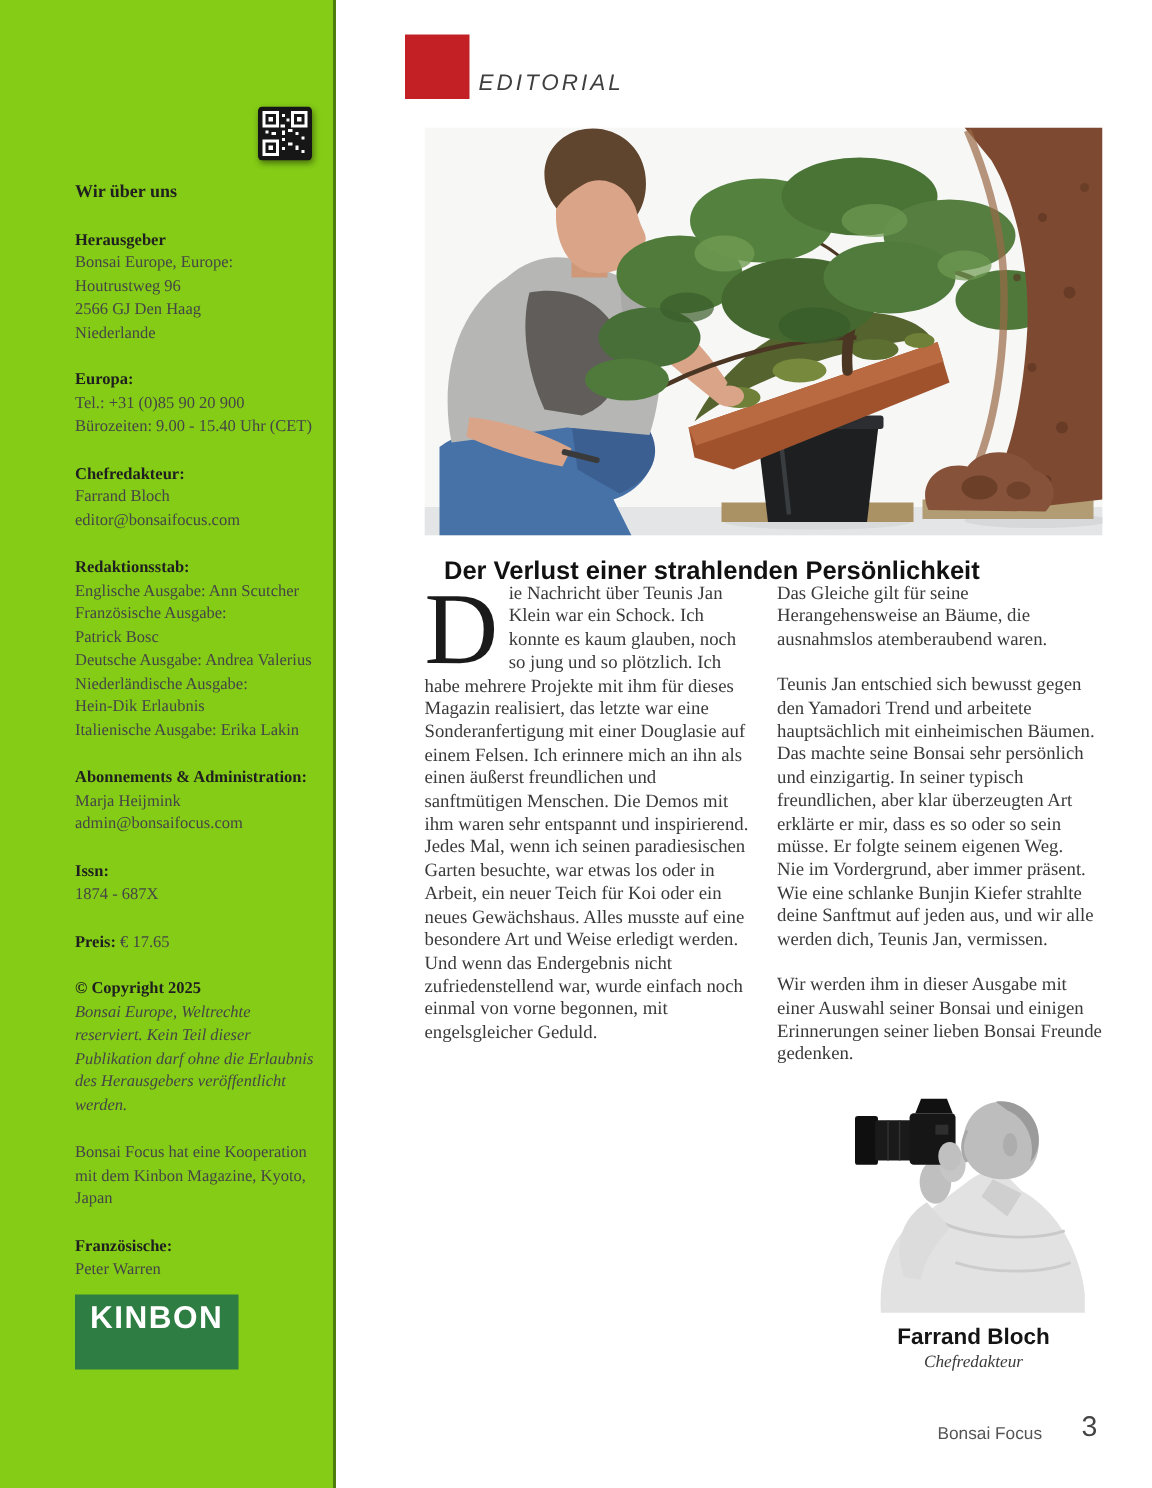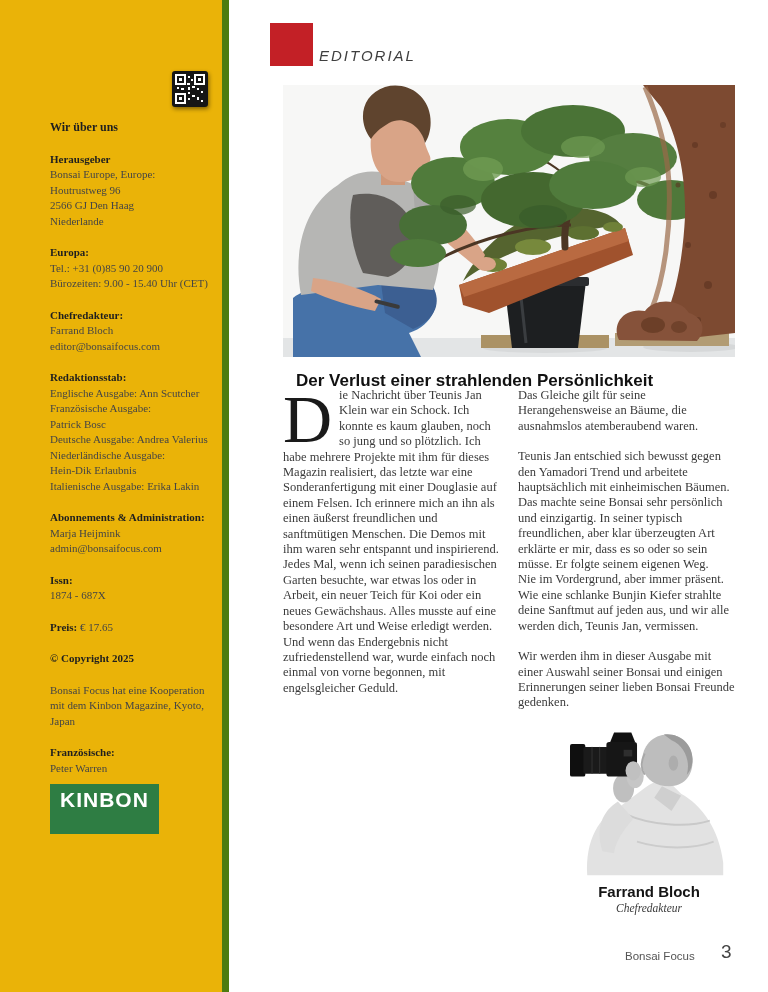--- a/index.html
+++ b/index.html
@@ -2,21 +2,21 @@
 <html lang="de"><head>
 <meta charset="utf-8">
 <style>
   html,body{margin:0;padding:0;}
   body{width:768px;height:992px;position:relative;background:#ffffff;
        font-family:"Liberation Serif","DejaVu Serif",serif;overflow:hidden;}
   .page{position:absolute;inset:0;}
 
   
   .sidebar{position:absolute;left:0;top:0;width:222px;height:992px;
-           background:#eab308;border-right:7px solid #4d7c0f;}
+           background:#84cc16;border-right:2px solid #4d7c0f;}
   .qr{position:absolute;left:172px;top:71px;width:36px;height:36px;
       filter:drop-shadow(1px 2px 2px rgba(0,0,0,.45));}
   .side-content{position:absolute;left:50px;top:120px;width:160px;
                 font-size:11px;line-height:15.5px;color:#454545;}
   .block{margin-bottom:16px;}
   .block.tight{margin-bottom:8px;}
   .lbl{font-weight:bold;color:#1f1f1f;}
   .line{white-space:nowrap;}
   .about-title{font-weight:bold;color:#1f1f1f;font-size:12px;}
   .it{font-style:italic;}
@@ -136,20 +136,21 @@
         <div class="line">1874 - 687X</div>
       </div>
 
       <div class="block">
         <span class="lbl">Preis:</span>
         <span>€ 17.65</span>
       </div>
 
       <div class="block">
         <div class="lbl line">© Copyright 2025</div>
+        <div class="it wrap">Bonsai Europe, Weltrechte reserviert. Kein Teil dieser Publikation darf ohne die Erlaubnis des Herausgebers veröffentlicht werden.</div>
       </div>
 
       <div class="block wrap">Bonsai Focus hat eine Kooperation mit dem Kinbon Magazine, Kyoto, Japan</div>
 
       <div class="block tight">
         <div class="lbl line">Französische:</div>
         <div class="line">Peter Warren</div>
       </div>
 
       <div class="kinbon">KINBON</div>

